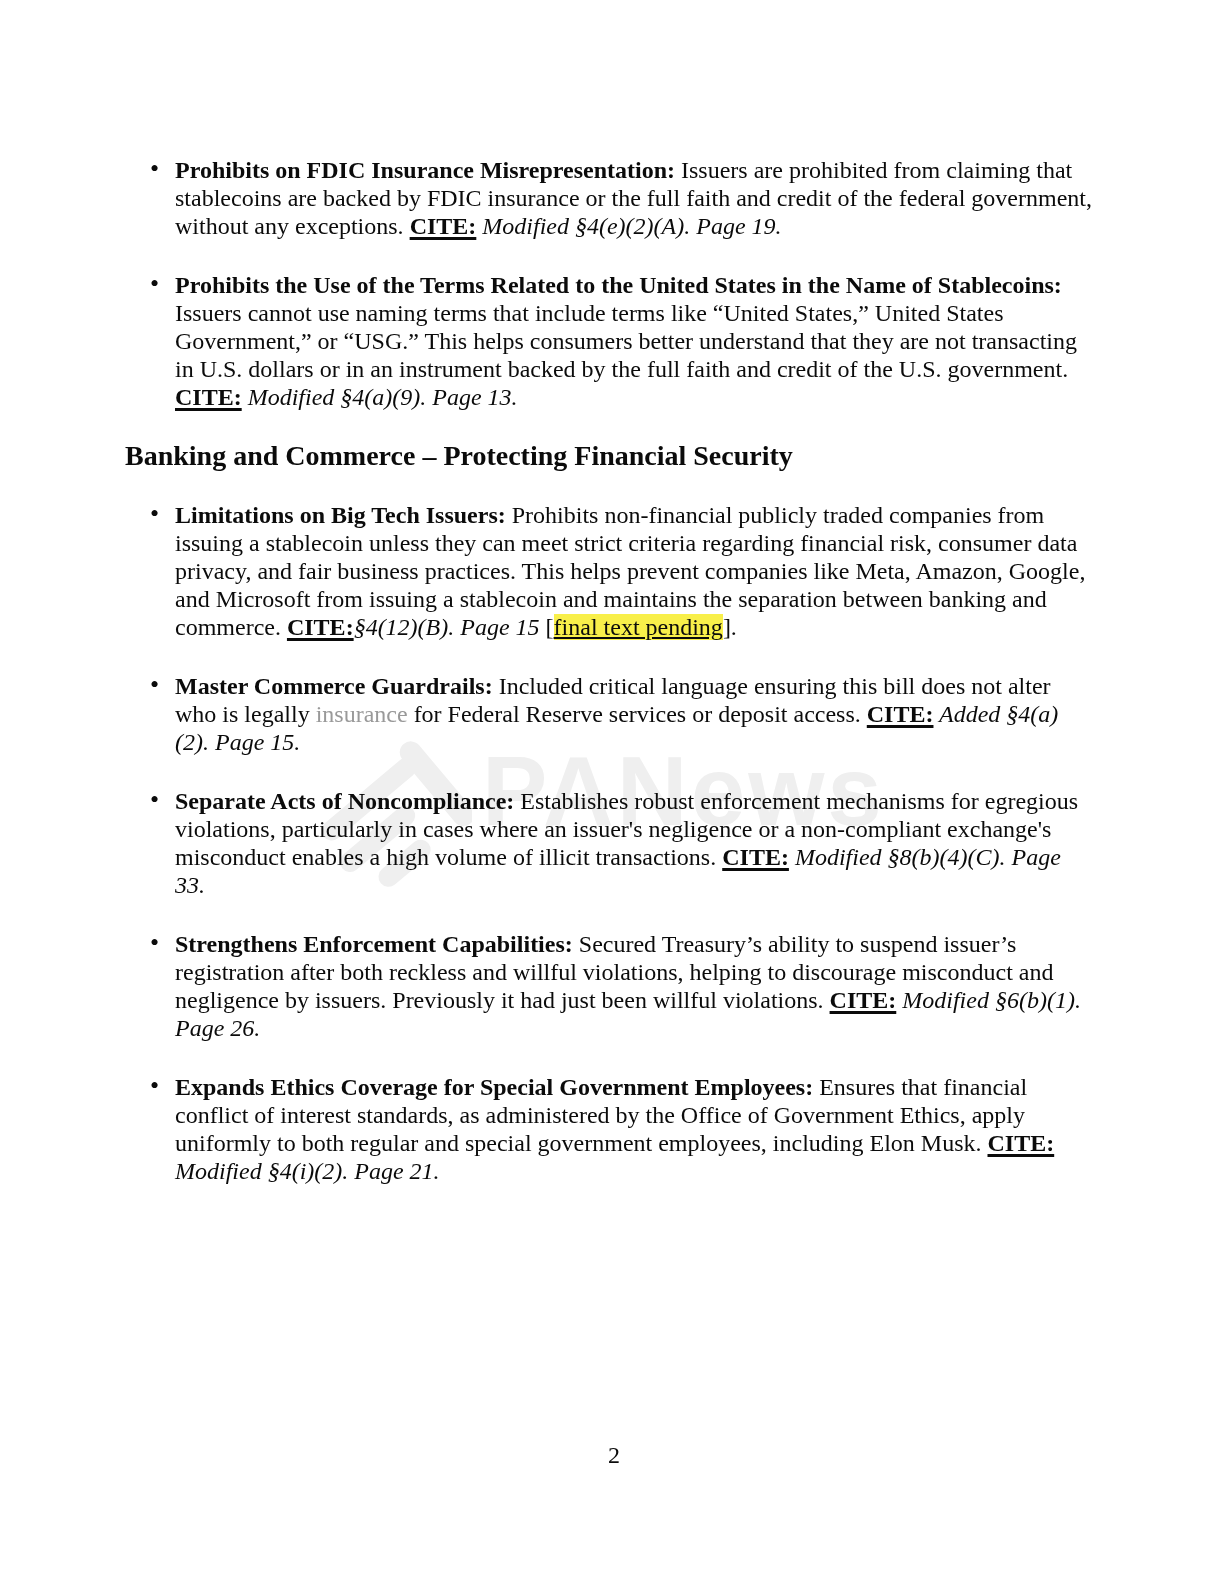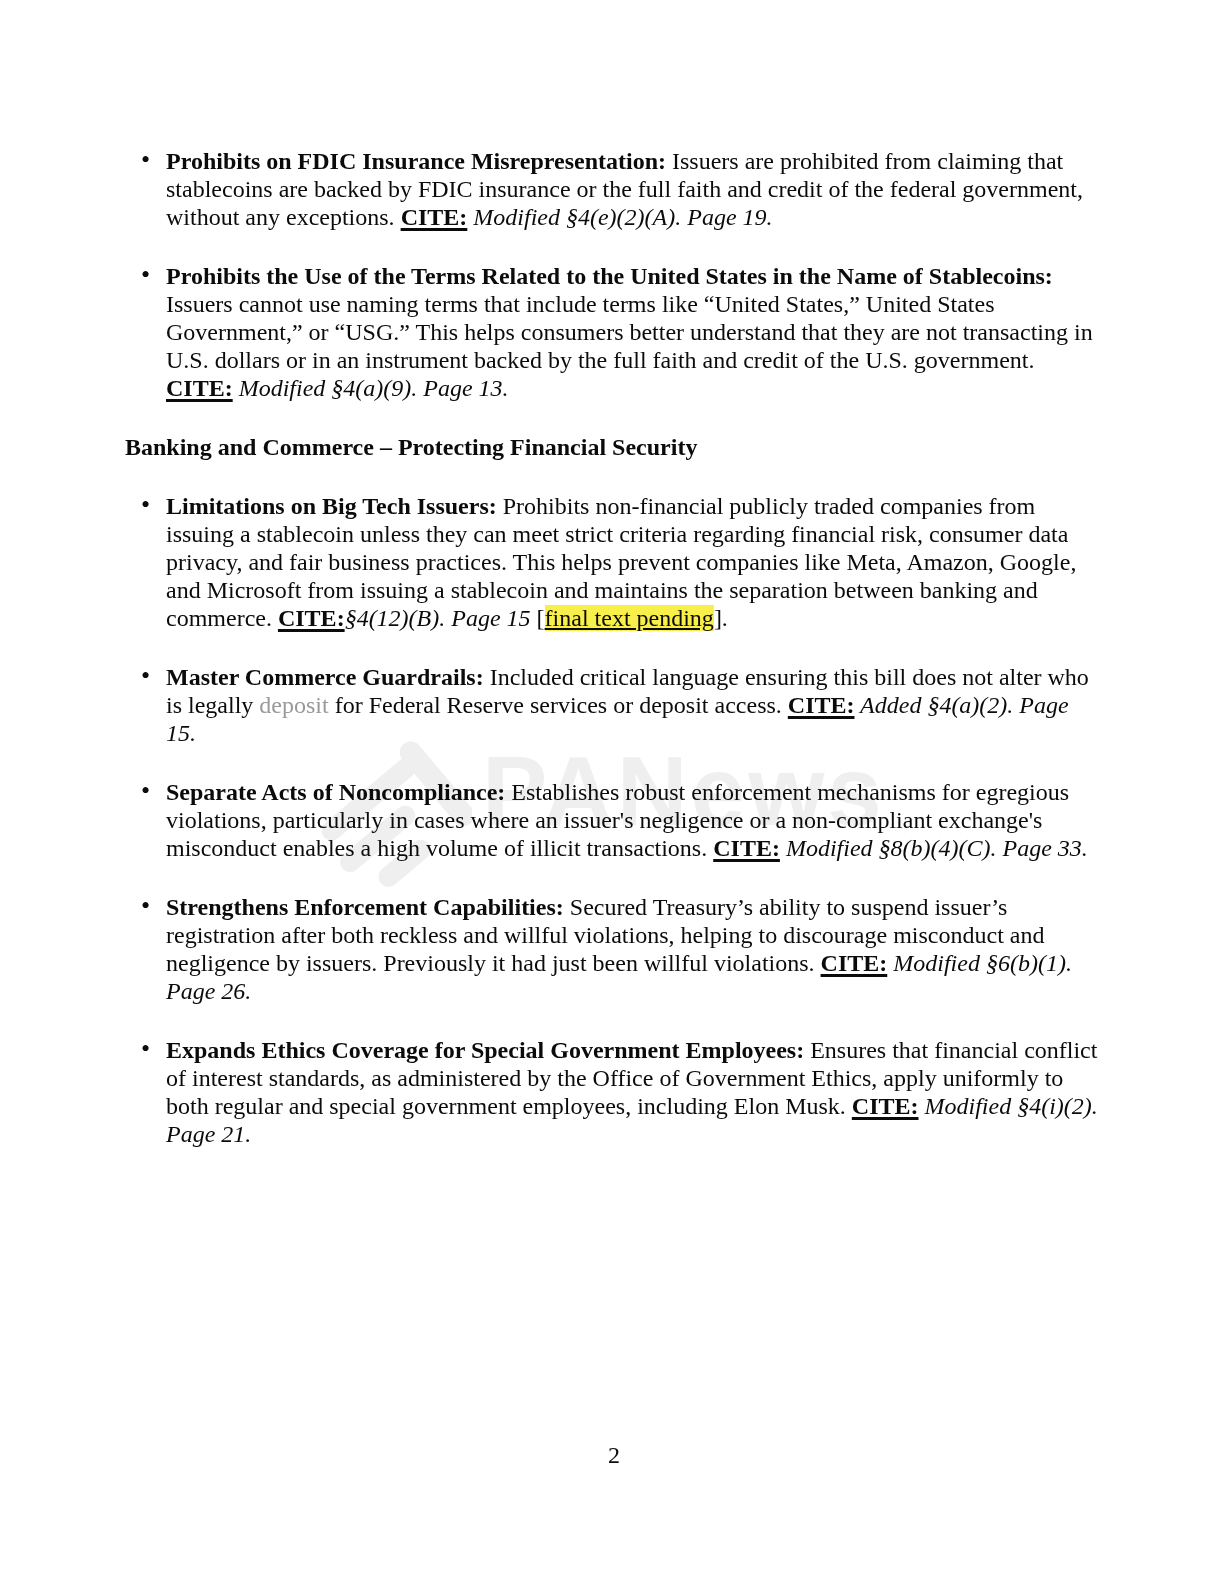--- a/index.html
+++ b/index.html
@@ -12,35 +12,35 @@
     color: var(--ink, #0b0b0b);
   }
   .content {
     position: absolute;
     left: 125px; top: 147px;
     width: 976px;
     font-size: 24px;
     line-height: 28px;
     z-index: 1;
   }
-  ul.bullets { list-style: none; margin: 0; padding: 0; }
+  ul.bullets { list-style: none; margin: 9px; padding: 0; }
   ul.bullets > li {
     position: relative;
     padding-left: 41px;
     margin: 0 0 31px 0;
   }
   ul.bullets > li::before {
     content: "\2022";
     position: absolute;
     left: 16px; top: -1px;
     font-size: 26px;
     color: var(--ink, #0b0b0b);
   }
   h2 {
-    font-size: 24px;
+    font-size: 28px;
     line-height: 28px;
     font-weight: bold;
     margin: 0 0 31px 0;
   }
   .b { font-weight: bold; }
   .it { font-style: italic; }
   .cite {
     font-weight: bold;
     text-decoration: underline;
     text-decoration-thickness: 2.5px;
@@ -101,21 +101,21 @@
 
     <ul class="bullets">
       <li><span class="b">Prohibits on FDIC Insurance Misrepresentation:</span><span> Issuers are prohibited from claiming that stablecoins are backed by FDIC insurance or the full faith and credit of the federal government, without any exceptions. </span><span class="cite">CITE:</span><span class="it"> Modified §4(e)(2)(A). Page 19.</span></li>
       <li><span class="b">Prohibits the Use of the Terms Related to the United States in the Name of Stablecoins:</span><span> Issuers cannot use naming terms that include terms like “United States,” United States Government,” or “USG.” This helps consumers better understand that they are not transacting in U.S. dollars or in an instrument backed by the full faith and credit of the U.S. government. </span><span class="cite">CITE:</span><span class="it"> Modified §4(a)(9). Page 13.</span></li>
     </ul>
 
     <h2>Banking and Commerce – Protecting Financial Security</h2>
 
     <ul class="bullets">
       <li><span class="b">Limitations on Big Tech Issuers:</span><span> Prohibits non-financial publicly traded companies from issuing a stablecoin unless they can meet strict criteria regarding financial risk, consumer data privacy, and fair business practices. This helps prevent companies like Meta, Amazon, Google, and Microsoft from issuing a stablecoin and maintains the separation between banking and commerce. </span><span class="cite">CITE:</span><span class="it">§4(12)(B). Page 15 </span><span>[</span><span class="hl">final text pending</span><span>].</span></li>
-      <li><span class="b">Master Commerce Guardrails:</span><span> Included critical language ensuring this bill does not alter who is legally </span><span class="faded">deposit</span><span> for Federal Reserve services or deposit access. </span><span class="cite">CITE:</span><span class="it"> Added §4(a)(2). Page 15.</span></li>
+      <li><span class="b">Master Commerce Guardrails:</span><span> Included critical language ensuring this bill does not alter who is legally </span><span class="faded">insurance</span><span> for Federal Reserve services or deposit access. </span><span class="cite">CITE:</span><span class="it"> Added §4(a)(2). Page 15.</span></li>
     </ul>
 
 
     <ul class="bullets">
       <li><span class="b">Separate Acts of Noncompliance:</span><span> Establishes robust enforcement mechanisms for egregious violations, particularly in cases where an issuer's negligence or a non-compliant exchange's misconduct enables a high volume of illicit transactions. </span><span class="cite">CITE:</span><span class="it"> Modified §8(b)(4)(C). Page 33.</span></li>
       <li><span class="b">Strengthens Enforcement Capabilities:</span><span> Secured Treasury’s ability to suspend issuer’s registration after both reckless and willful violations, helping to discourage misconduct and negligence by issuers. Previously it had just been willful violations. </span><span class="cite">CITE:</span><span class="it"> Modified §6(b)(1). Page 26.</span></li>
       <li><span class="b">Expands Ethics Coverage for Special Government Employees:</span><span> Ensures that financial conflict of interest standards, as administered by the Office of Government Ethics, apply uniformly to both regular and special government employees, including Elon Musk. </span><span class="cite">CITE:</span><span class="it"> Modified §4(i)(2). Page 21.</span></li>
     </ul>
 
 

